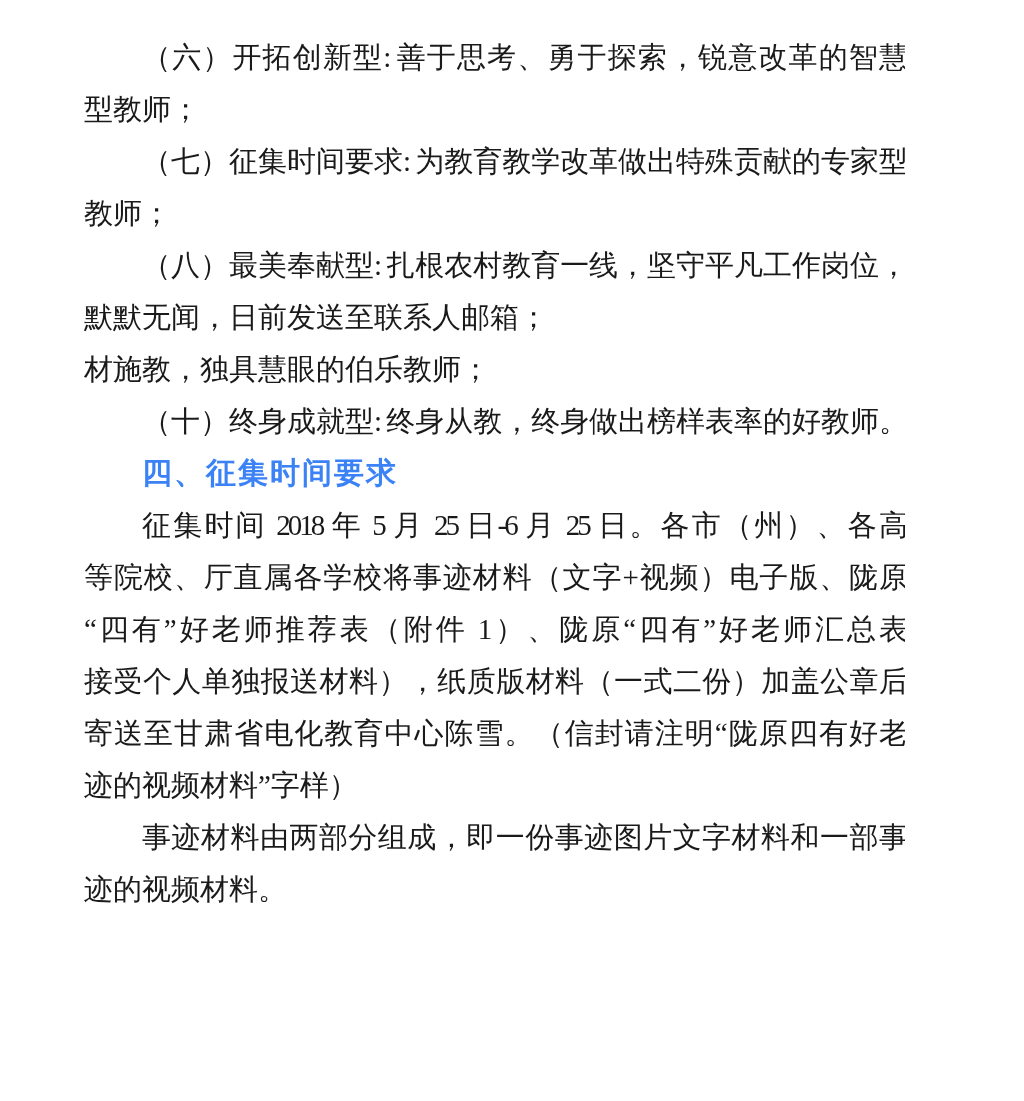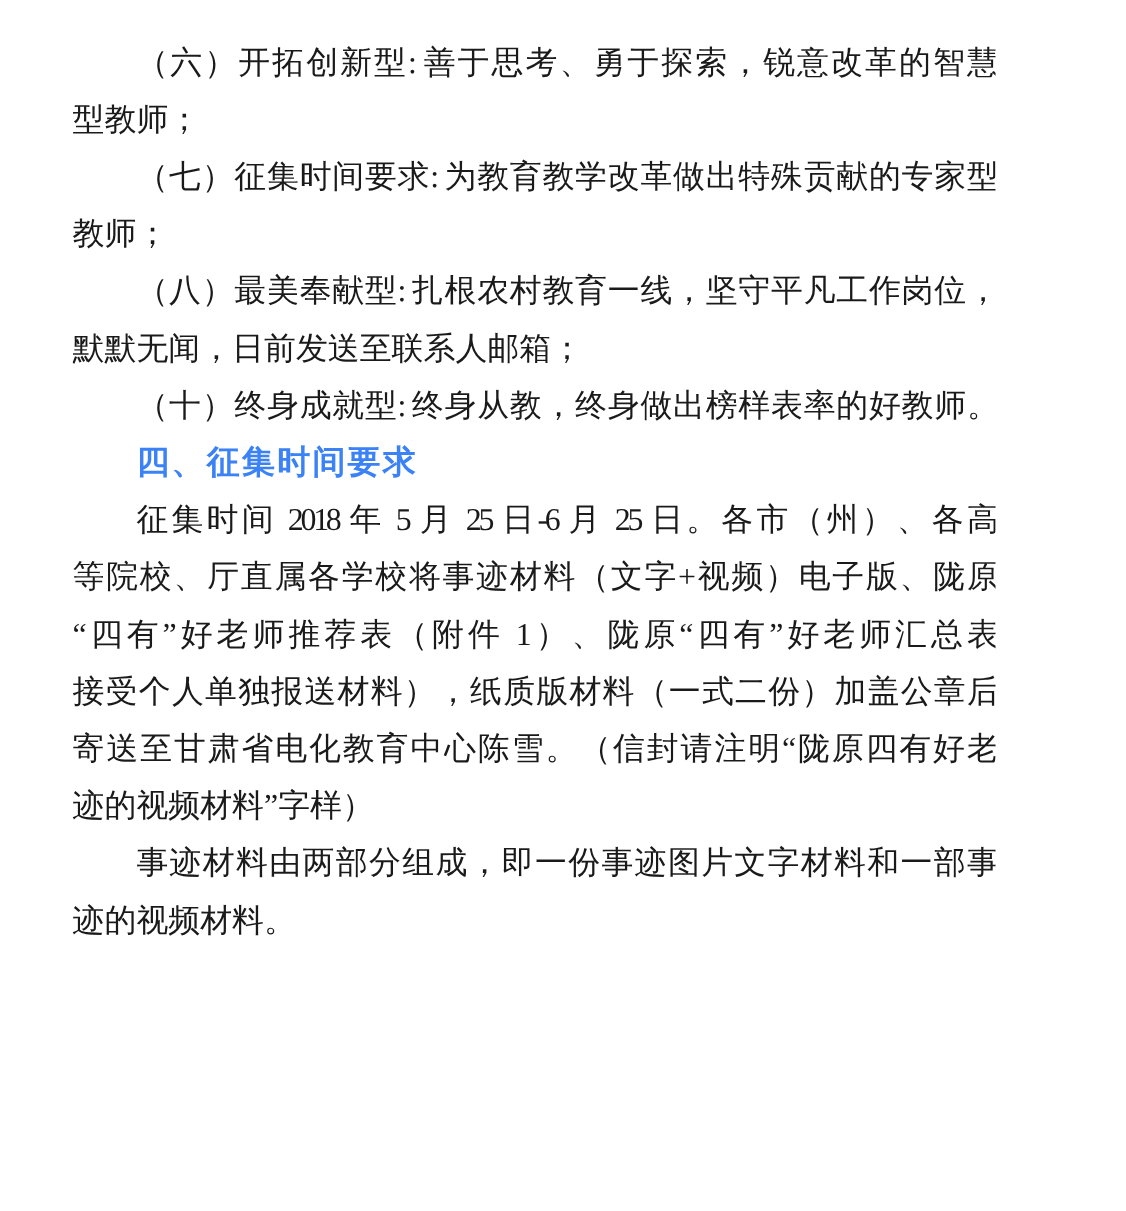--- a/index.html
+++ b/index.html
@@ -2,21 +2,21 @@
 <html><head>
 <meta charset="utf-8">
 <style>
   html, body { margin: 0; padding: 0; background: #ffffff; }
   .page {
     position: relative;
     width: 1024px;
     height: 1101px;
     background: #ffffff;
     box-sizing: border-box;
-    padding: 31px 119px 0 66px;
+    padding: 31px 119px 0 84px;
     overflow: hidden;
     font-family: "Liberation Serif", serif;
     font-size: 29px;
     color: #1a1a1a;
   }
   .paragraph { margin: 0; padding: 0; }
   .line {
     height: 52px;
     line-height: 52px;
     overflow: hidden;
@@ -52,20 +52,21 @@
       </div>
       <div class="paragraph">
         <div class="line indent fill">（七）征集时间要求: 为教育教学改革做出特殊贡献的专家型</div>
         <div class="line">教师；</div>
       </div>
       <div class="paragraph">
         <div class="line indent fill">（八）最美奉献型: 扎根农村教育一线，坚守平凡工作岗位，</div>
         <div class="line">默默无闻，日前发送至联系人邮箱；</div>
       </div>
       <div class="paragraph">
+        <div class="line">材施教，独具慧眼的伯乐教师；</div>
       </div>
       <div class="paragraph">
         <div class="line indent fill">（十）终身成就型: 终身从教，终身做出榜样表率的好教师。</div>
       </div>
       <div class="heading">四、征集时间要求</div>
       <div class="paragraph">
         <div class="line indent fill">征集时间 2018 年 5 月 25 日-6 月 25 日。各市（州）、各高</div>
         <div class="line fill">等院校、厅直属各学校将事迹材料（文字+视频）电子版、陇原</div>
         <div class="line fill">“四有”好老师推荐表（附件 1）、陇原“四有”好老师汇总表</div>
         <div class="line fill">接受个人单独报送材料），纸质版材料（一式二份）加盖公章后</div>

